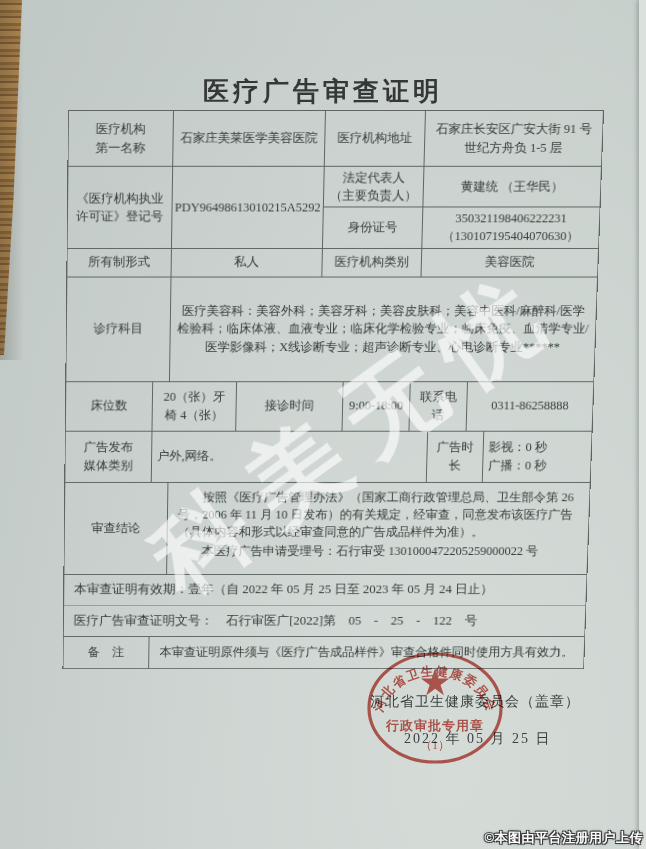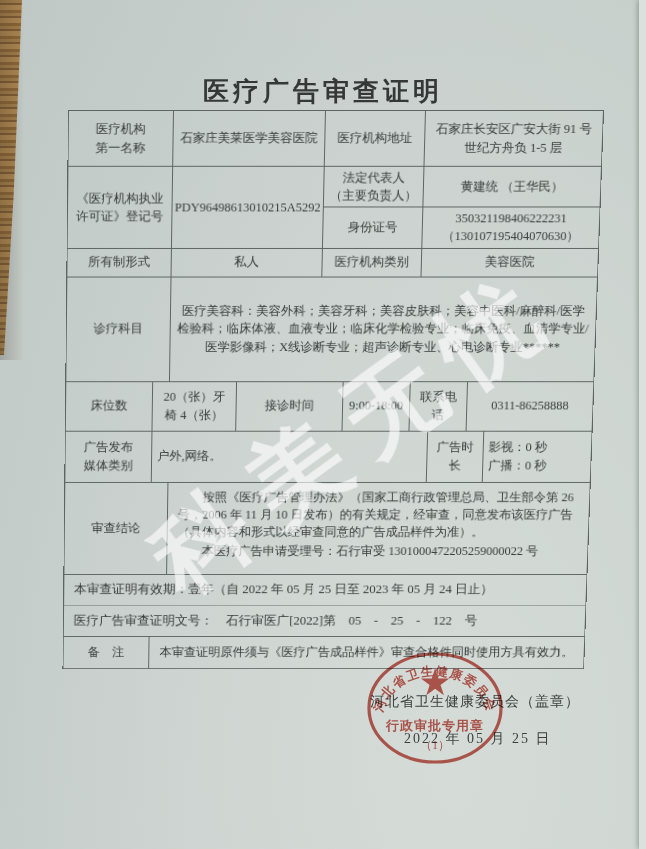--- a/index.html
+++ b/index.html
@@ -233,14 +233,15 @@
     <text font-size="12.5" font-weight="bold" fill="#c2443a" letter-spacing="1.5">
       <textPath href="#ringPath" startOffset="50%" text-anchor="middle">河北省卫生健康委员会</textPath>
     </text>
     <text x="71" y="45" text-anchor="middle" font-size="37" fill="#c2443a">★</text>
     <text x="71" y="80" text-anchor="middle" font-size="13" font-weight="bold" fill="#c2443a" letter-spacing="1">行政审批专用章</text>
     <text x="71" y="99" text-anchor="middle" font-size="12" fill="#c2443a">（1）</text>
   </svg>
 
   <div class="watermark">科美无忧</div>
 
+  <div class="copyright">©本图由平台注册用户上传</div>
 
 </div>
 
 </body></html>

